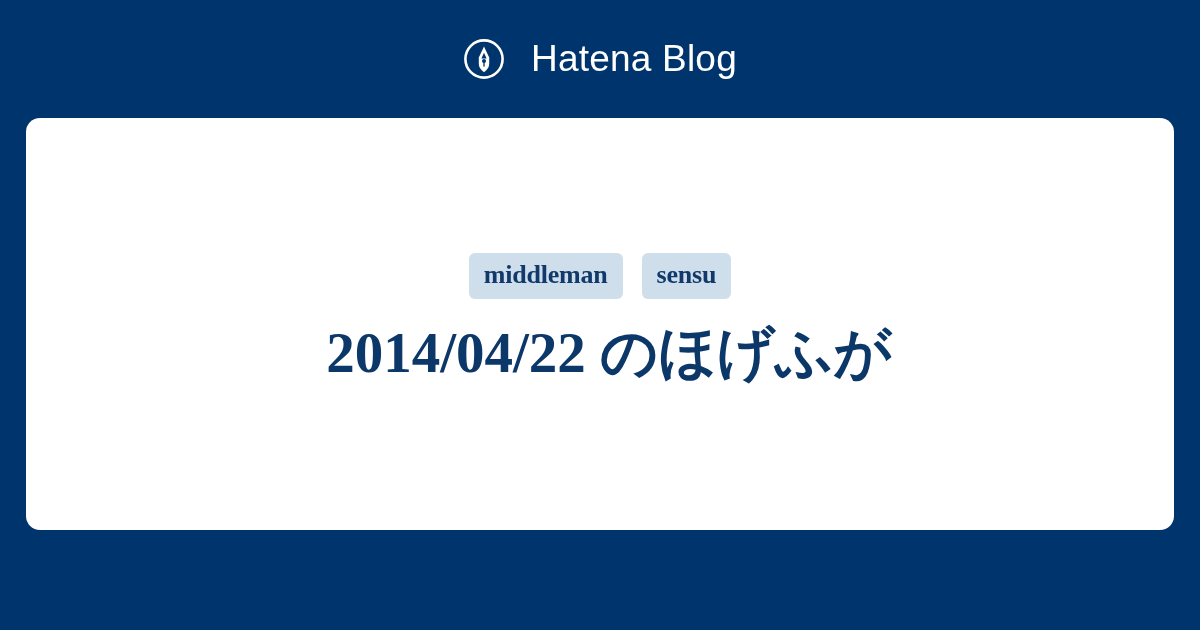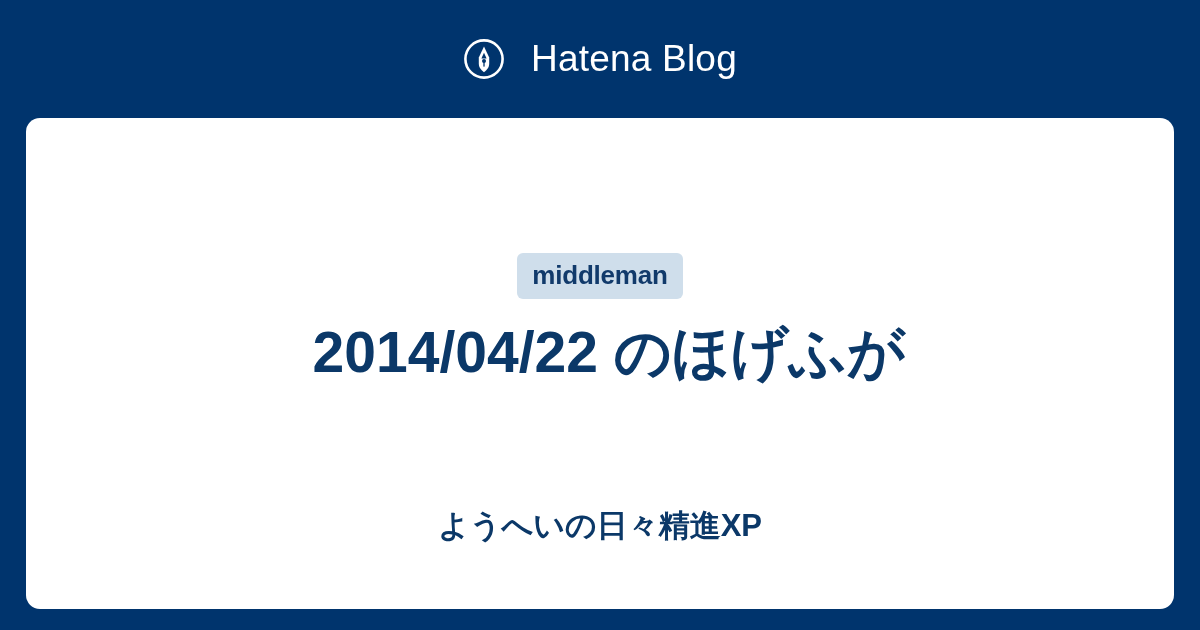--- a/index.html
+++ b/index.html
@@ -52,26 +52,27 @@
     letter-spacing: 0.2px;
     white-space: nowrap;
   }
 
   
   .card {
     position: absolute;
     left: 26px;
     top: 118px;
     width: 1148px;
-    height: 491px;
+    height: 412px;
     background: #ffffff;
     border-radius: 14px;
     display: flex;
     flex-direction: column;
     align-items: center;
+    font-family: Liberation Serif, serif;
   }
 
   
   .tags {
     position: absolute;
     top: 135px;
     left: 0;
     width: 100%;
     display: flex;
     justify-content: center;
@@ -139,21 +140,21 @@
         <rect x="20.35" y="23.0" width="1.3" height="5.6" fill="#00346d"></rect>
       </svg>
     </span>
     <span class="brand-name">Hatena Blog</span>
   </div>
 
   <div class="card">
 
     <div class="tags">
       <span class="tag">middleman</span>
+      <span class="tag">sensu</span>
     </div>
 
     <div class="entry-title">2014/04/22 のほげふが</div>
 
-    <div class="blog-name">ようへいの日々精進XP</div>
 
   </div>
 
 </div>
 
 </body></html>

